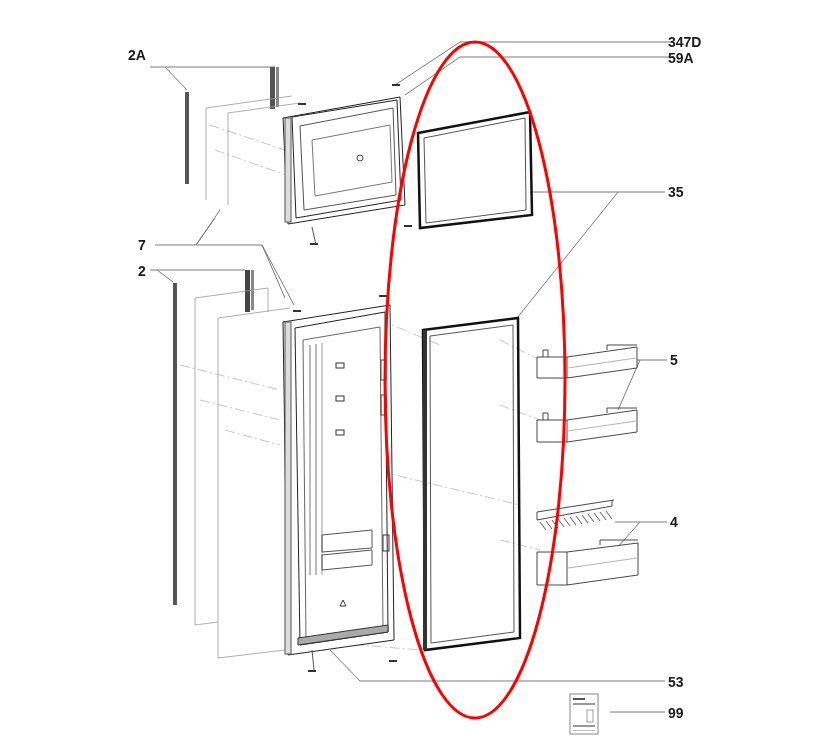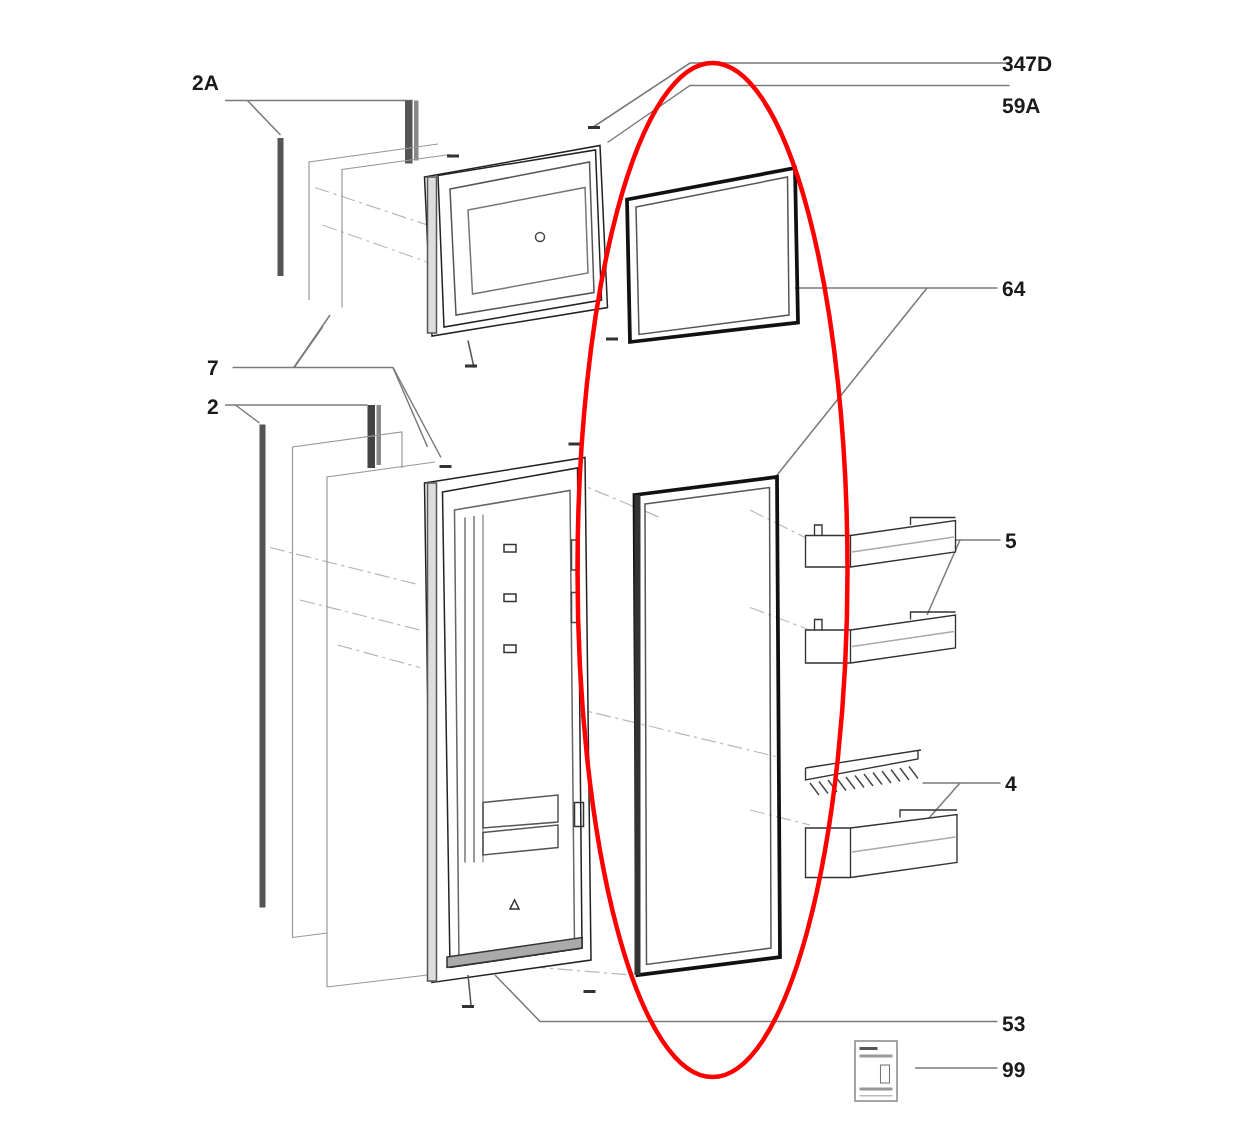--- a/index.html
+++ b/index.html
@@ -177,22 +177,22 @@
     <rect x="573" y="703" width="22" height="2" fill="#999"></rect>
     <rect x="587" y="710" width="6" height="12" fill="none" stroke="#777" stroke-width="0.7"></rect>
     <rect x="573" y="725" width="22" height="2" fill="#999"></rect>
     <rect x="573" y="730" width="22" height="1" fill="#bbb"></rect>
   </g>
 
   <ellipse cx="475" cy="380" rx="90" ry="338" fill="none" stroke="#ff0000" stroke-width="3"></ellipse>
 </svg>
 
 <div class="lbl" style="left:668px;top:35px;">347D</div>
-<div class="lbl" style="left:668px;top:51px;margin-top:12px;">59A</div>
+<div class="lbl" style="left:668px;top:51px;">59A</div>
 <div class="lbl" style="left:128px;top:48px;">2A</div>
-<div class="lbl" style="left:668px;top:185px;">64</div>
+<div class="lbl" style="left:668px;top:185px;">35</div>
 <div class="lbl" style="left:138px;top:238px;">7</div>
 <div class="lbl" style="left:138px;top:264px;">2</div>
 <div class="lbl" style="left:670px;top:353px;">5</div>
 <div class="lbl" style="left:670px;top:515px;">4</div>
 <div class="lbl" style="left:668px;top:675px;">53</div>
 <div class="lbl" style="left:668px;top:706px;">99</div>
 </div>
 
 </body></html>

